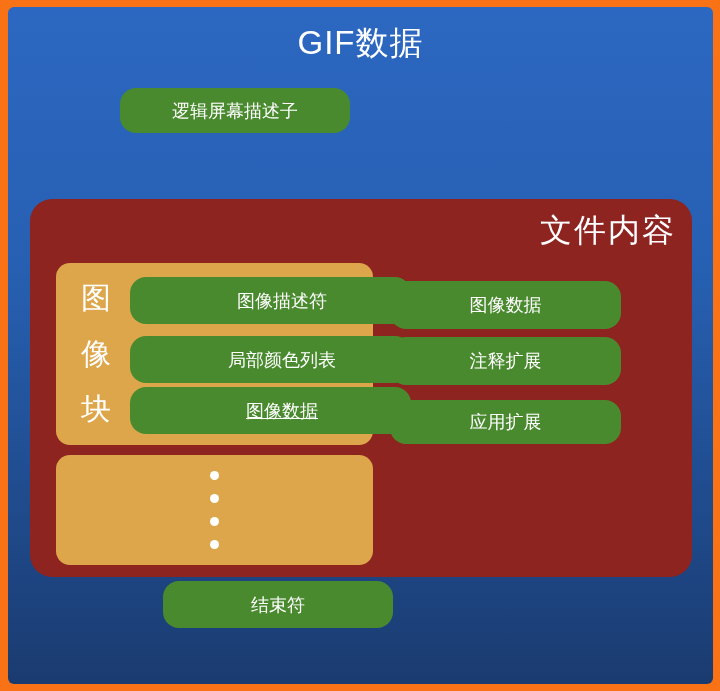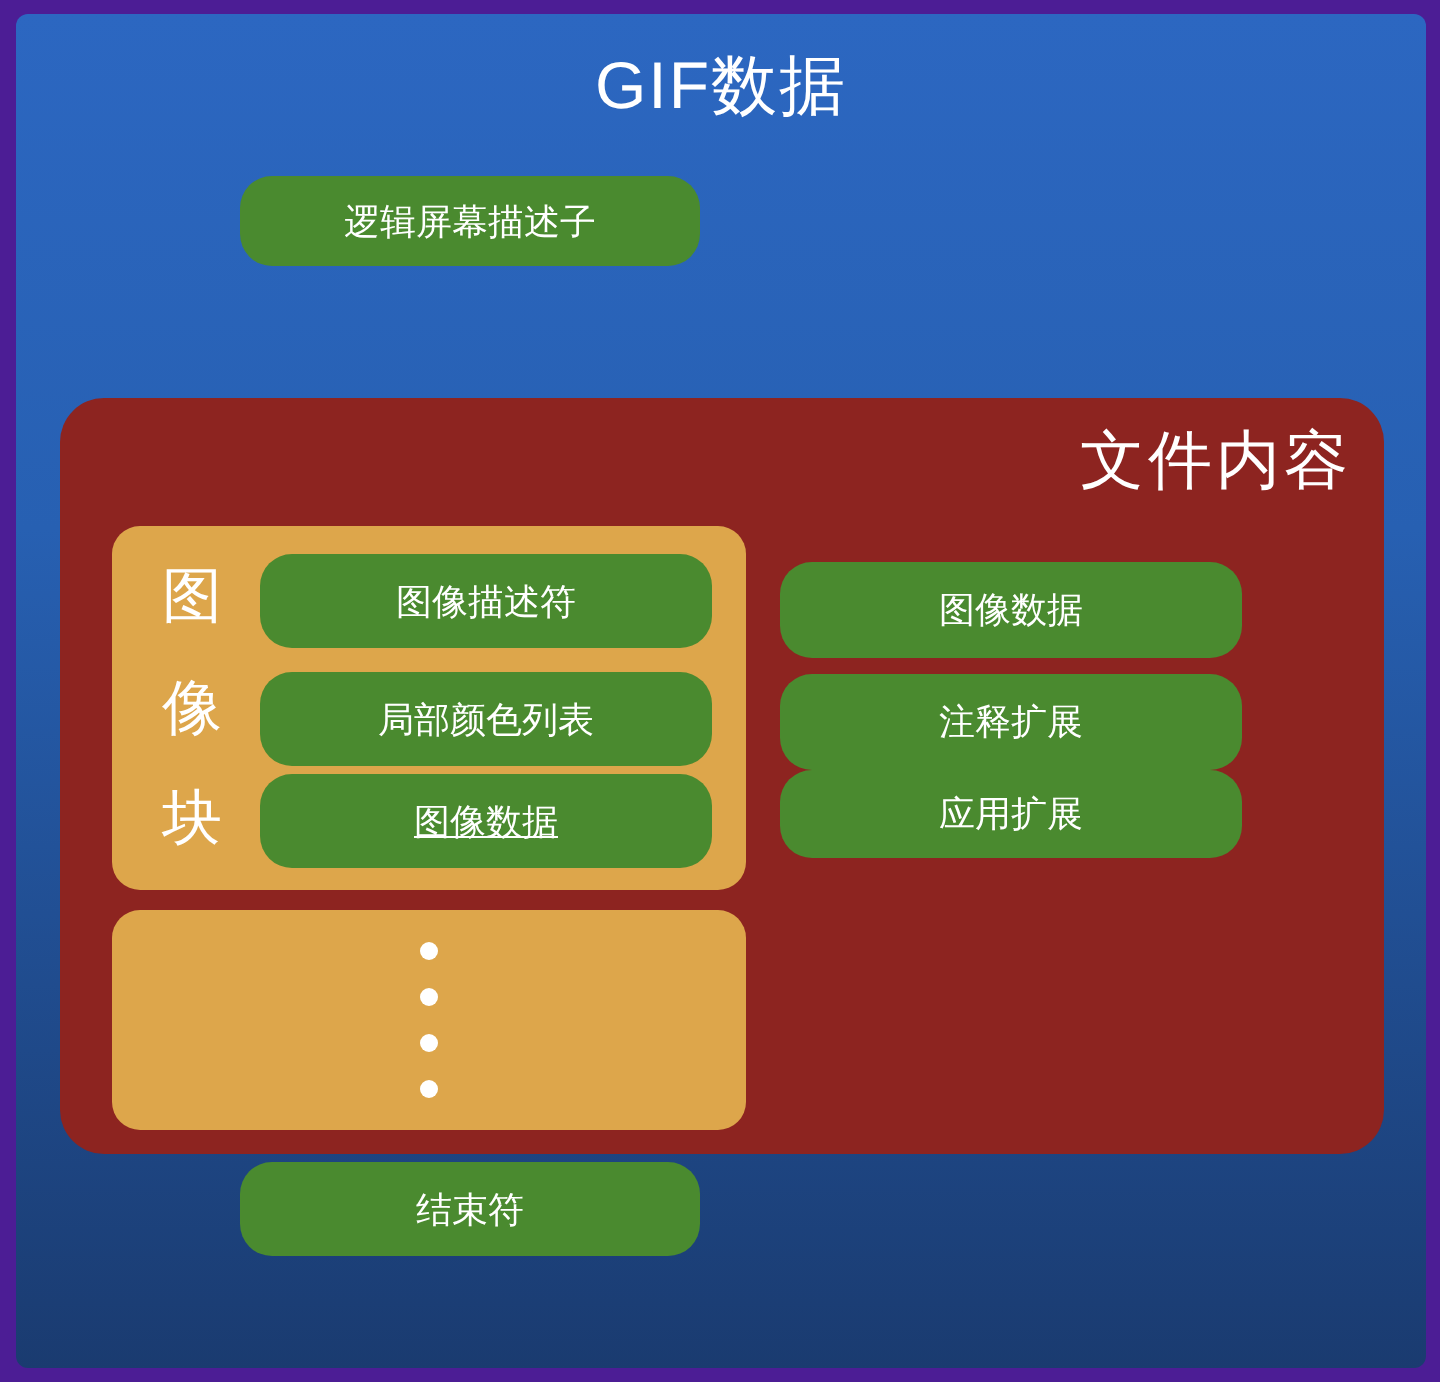--- a/index.html
+++ b/index.html
@@ -8,21 +8,21 @@
     background: #000000;
     width: 720px;
     height: 691px;
     overflow: hidden;
     font-family: "Liberation Sans", "DejaVu Sans", sans-serif;
   }
   .stage {
     position: relative;
     width: 720px;
     height: 691px;
-    background: #4c1d95;
+    background: #f97316;
   }
   .panel {
     position: absolute;
     left: 8px;
     top: 7px;
     width: 705px;
     height: 677px;
     border-radius: 6px;
     background: linear-gradient(180deg, #2C67C1 0%, #2760B2 38%, #1A3B70 100%);
   }
@@ -95,29 +95,29 @@
     top: 0;
     width: 52px;
     height: 100%;
     display: flex;
     flex-direction: column;
     align-items: center;
     justify-content: space-evenly;
     color: #FFFFFF;
     font-size: 30px;
   }
-  .inner { left: 74px; width: 226px; height: 47px; }
+  .inner { left: 74px; width: 258px; height: 47px; padding-left: 23px; }
   .i1 { top: 14px; }
   .i2 { top: 73px; }
   .i3 { top: 124px; text-decoration: underline; }
   .col2 { left: 360px; width: 231px; height: 48px; }
   .e1 { top: 82px; }
   .e2 { top: 138px; }
-  .e3 { top: 186px; height: 44px; }
-  .terminator { top: 574px; height: 47px; }
+  .e3 { top: 201px; height: 44px; }
+  .terminator { top: 574px; height: 47px; margin-left: 43px; }
   .dot {
     width: 9px;
     height: 9px;
     border-radius: 50%;
     background: #FFFFFF;
     flex: 0 0 auto;
   }
 </style>
 </head>
 <body>

